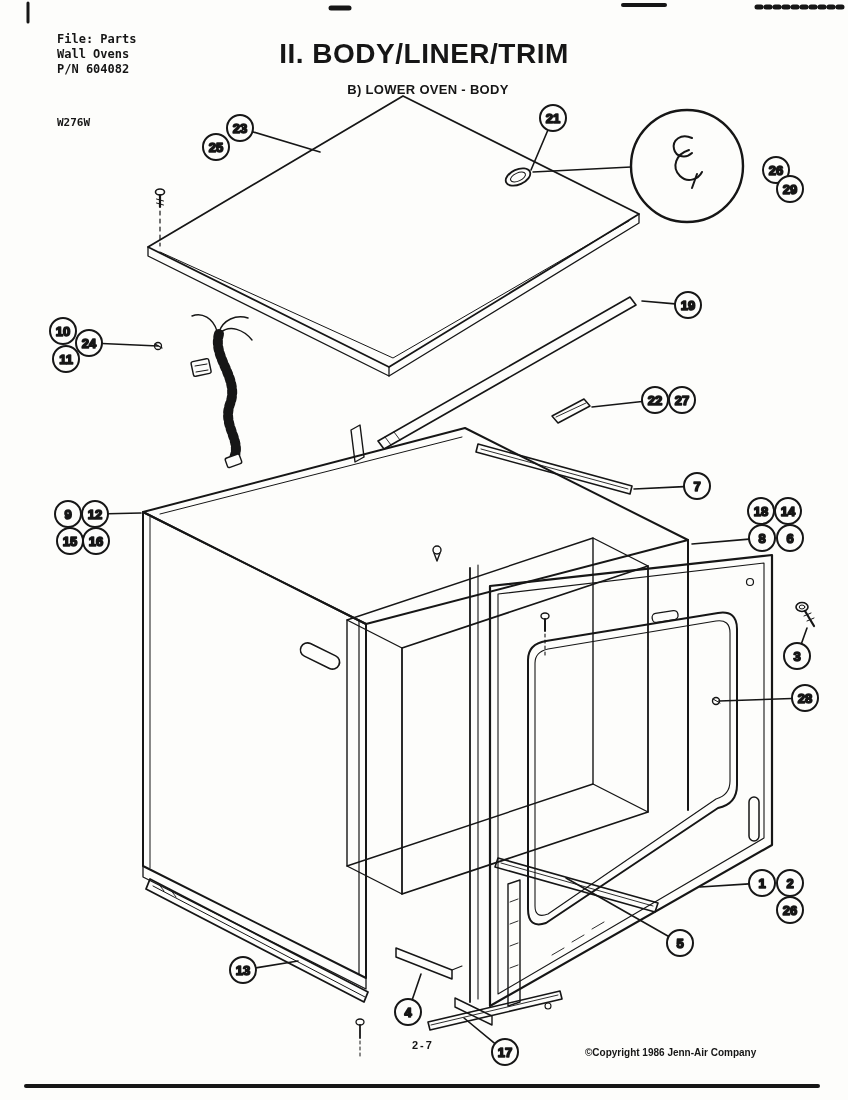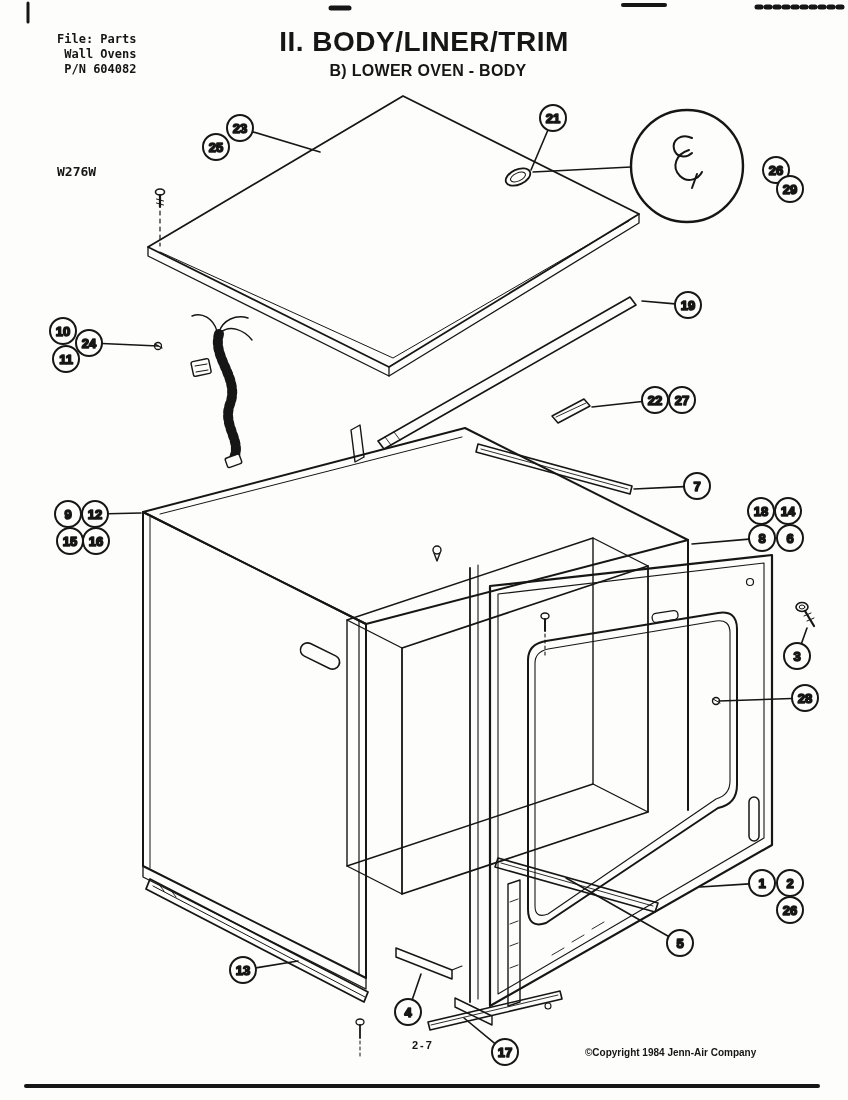--- a/index.html
+++ b/index.html
@@ -1,26 +1,26 @@
 <!DOCTYPE html>
 <html><head>
 <meta charset="utf-8">
 <style>
   html,body{margin:0;padding:0;background:#e9e9e9;}
   .page{position:relative;width:848px;height:1100px;margin:0 auto;background:#fdfdfb;
         font-family:"Liberation Sans",sans-serif;color:#161616;overflow:hidden;}
-  .abs{position:absolute;text-align:right;}
+  .abs{position:absolute;}
   .file-block{left:57px;top:32px;font-family:"DejaVu Sans Mono",monospace;
               font-weight:bold;font-size:12px;line-height:15px;}
   .model{left:57px;top:116px;font-family:"DejaVu Sans Mono",monospace;
-         font-weight:bold;font-size:13px;margin-top:48px;}
+         font-weight:bold;font-size:11px;}
   .title-block{left:0;right:0;top:26px;text-align:center;}
-  .main-title{margin:0;font-size:28px;font-weight:bold;letter-spacing:.5px;
+  .main-title{margin:12px;font-size:28px;font-weight:bold;letter-spacing:.5px;
               font-family:"Liberation Sans",sans-serif;}
-  .subtitle{margin-top:4px;font-size:16px;font-weight:bold;letter-spacing:.3px;padding-left:8px;}
+  .subtitle{margin-top:4px;font-size:13px;font-weight:bold;letter-spacing:.3px;padding-left:8px;}
   .page-num{left:412px;top:1039px;font-size:11px;font-weight:bold;letter-spacing:2px;}
   .copyright{left:585px;top:1047px;font-size:10px;font-weight:bold;}
   svg.diagram{position:absolute;left:0;top:0;}
   .ink{stroke:#161616;fill:none;stroke-linecap:round;stroke-linejoin:round;}
   .co-num{font-family:"Liberation Sans",sans-serif;font-weight:bold;font-size:13px;fill:#161616;}
 </style>
 </head>
 <body>
 
 <div class="page">
@@ -268,15 +268,15 @@
   </div>
 
   <div class="abs model">W276W</div>
 
   <div class="abs title-block">
     <h1 class="main-title">II. BODY/LINER/TRIM</h1>
     <div class="subtitle">B) LOWER OVEN - BODY</div>
   </div>
 
   <div class="abs page-num">2-7</div>
-  <div class="abs copyright">©Copyright 1984 Jenn-Air Company</div>
+  <div class="abs copyright">©Copyright 1986 Jenn-Air Company</div>
 
 </div>
 
 </body></html>

